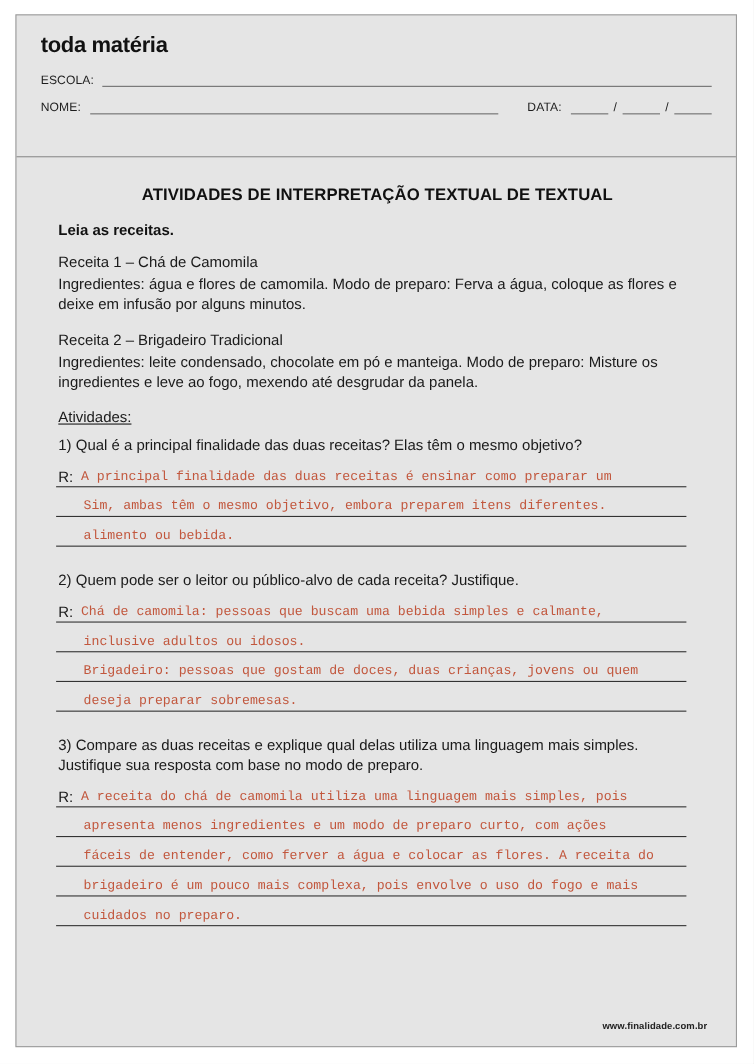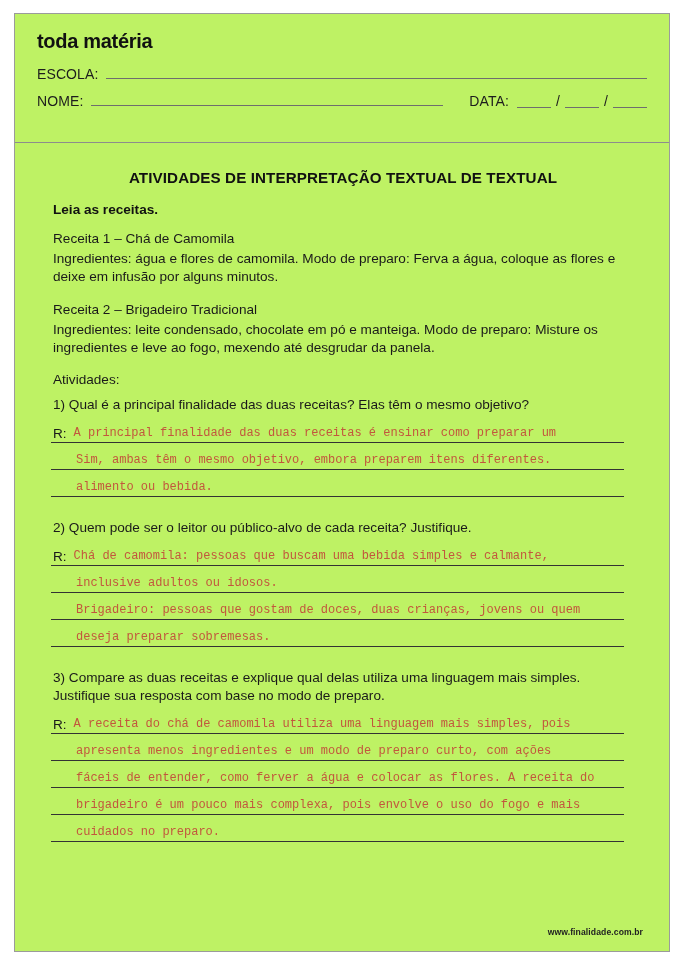--- a/index.html
+++ b/index.html
@@ -16,40 +16,41 @@
   }
 
   .page {
     position: absolute;
     left: 14px;
     top: 13px;
     width: 656px;
     height: 939px;
     border: 1px solid #9b9b9b;
     box-sizing: border-box;
-    background: #bef264;
+    background: #e5e5e5;
   }
 
   
   .header {
     border-bottom: 1.5px solid #8d8d8d;
     box-sizing: border-box;
     height: 129px;
     padding: 16px 22px 0 22px;
   }
   .brand {
     font-size: 20px;
     font-weight: bold;
     letter-spacing: -0.3px;
     color: #111;
     margin-bottom: 14px;
   }
   .field-row {
     display: flex;
-    font-size: 14px;
+    align-items: flex-end;
+    font-size: 11px;
     color: #1d1d1d;
     margin-bottom: 13px;
     letter-spacing: 0.1px;
   }
   .field-label {
     white-space: nowrap;
     margin-right: 8px;
     line-height: 1;
   }
   .field-line {
@@ -102,20 +103,21 @@
   .recipe-body {
     font-size: 13.6px;
     line-height: 1.35;
     margin: 0 0 15px 2px;
     color: #1a1a1a;
   }
   .activities-label {
     font-size: 13.6px;
     margin: 0 0 9px 2px;
     color: #1a1a1a;
+    text-decoration: underline;
   }
 
   .question {
     font-size: 13.6px;
     line-height: 1.32;
     margin: 0 0 2px 2px;
     color: #1a1a1a;
   }
 
   .answer-block { margin-bottom: 22px; }

